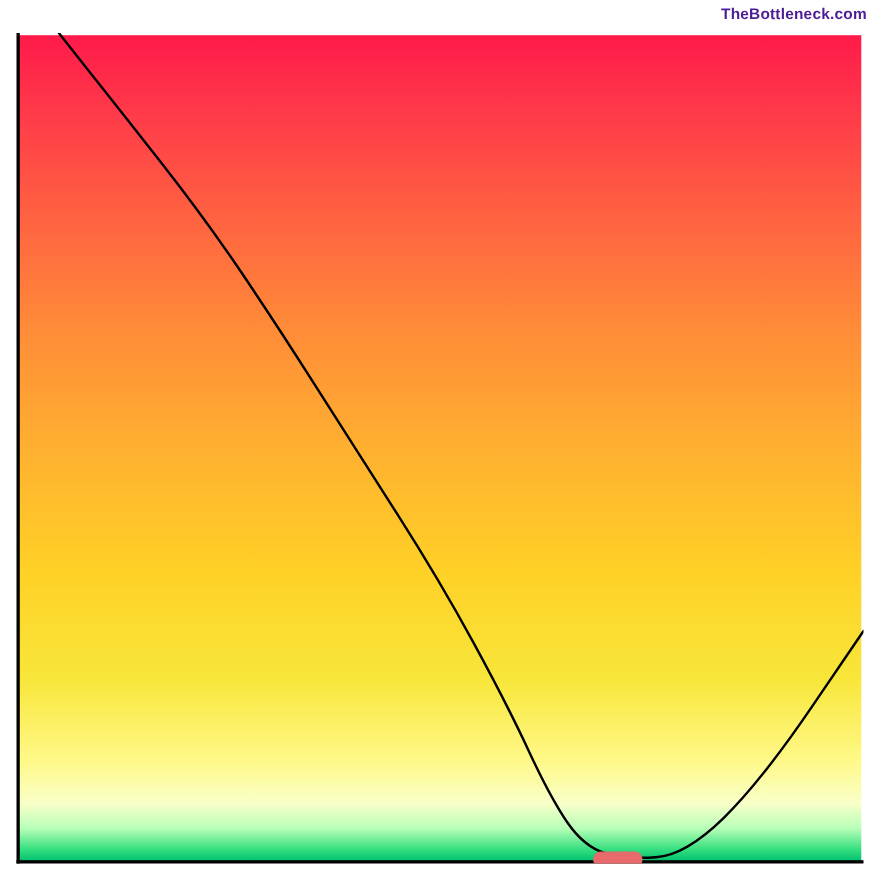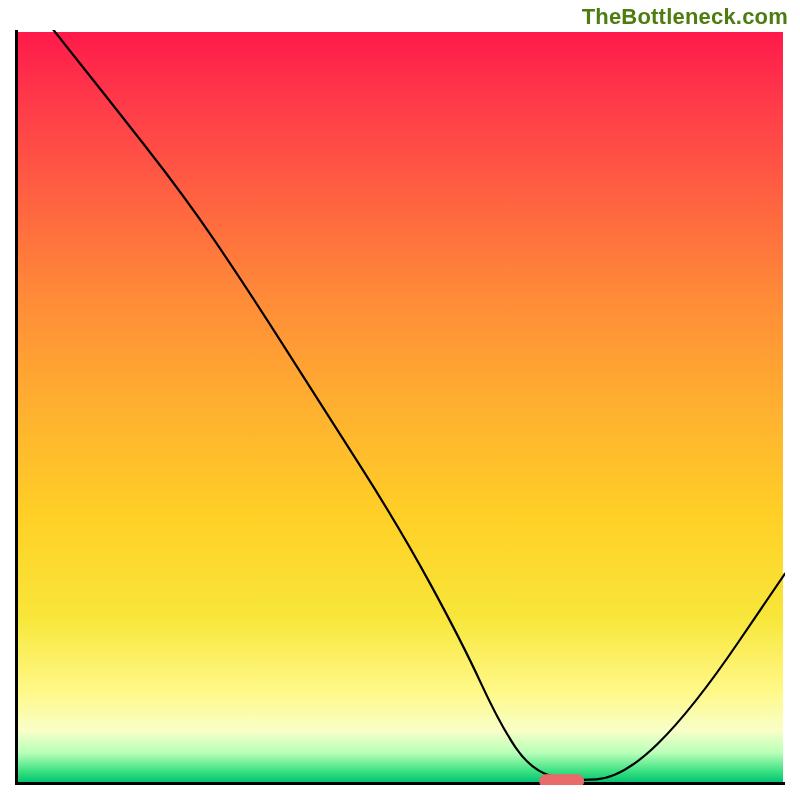--- a/index.html
+++ b/index.html
@@ -7,23 +7,23 @@
   .chart-container {
     position: relative;
     width: 800px;
     height: 800px;
   }
   .watermark {
     position: absolute;
     top: 4px;
     right: 12px;
     font-family: Arial, Helvetica, sans-serif;
-    font-size: 22px;
+    font-size: 14px;
     font-weight: bold;
-    color: #4d7c0f;
+    color: #4c1d95;
     letter-spacing: 0.2px;
   }
   .plot-area {
     position: absolute;
     left: 15px;
     top: 30px;
     width: 770px;
     height: 755px;
   }
   .gradient-bg {

